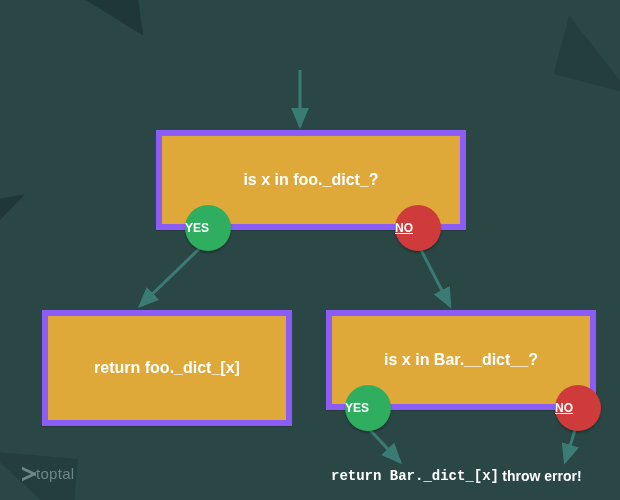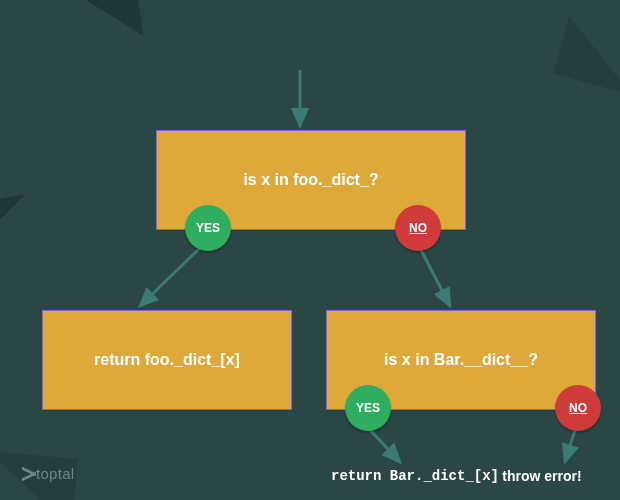--- a/index.html
+++ b/index.html
@@ -51,38 +51,37 @@
   }
   .box {
     position: absolute;
     background: #dfa93a;
     color: #fff;
     font-weight: bold;
     font-size: 16px;
     display: flex;
     align-items: center;
     justify-content: center;
-    border: 1px solid #8b5cf6;
+    border: 6px solid #8b5cf6;
     box-shadow: 0 1px 0 rgba(0,0,0,0.15);
     text-align: right;
     padding: 0 14px;
   }
   .box1 { top: 130px; left: 156px; width: 310px; height: 100px; }
-  .box2 { top: 310px; left: 42px;  width: 250px; height: 100px; }
+  .box2 { top: 310px; left: 42px;  width: 250px; height: 116px; }
   .box3 { top: 310px; left: 326px; width: 270px; height: 100px; }
   .badge {
     position: absolute;
     width: 46px; height: 46px;
     border-radius: 50%;
     color: #fff;
     font-weight: bold;
     font-size: 12px;
     display: flex;
     align-items: center;
-    justify-content: center;
     box-shadow: 0 2px 2px rgba(0,0,0,0.25);
   }
   .badge.yes { background: #2fae60; }
   .badge.no  { background: #cf3a3a; text-decoration: underline; }
   .b1y { top: 205px; left: 185px; }
   .b1n { top: 205px; left: 395px; }
   .b3y { top: 385px; left: 345px; }
   .b3n { top: 385px; left: 555px; }
   .leaf {
     position: absolute;

